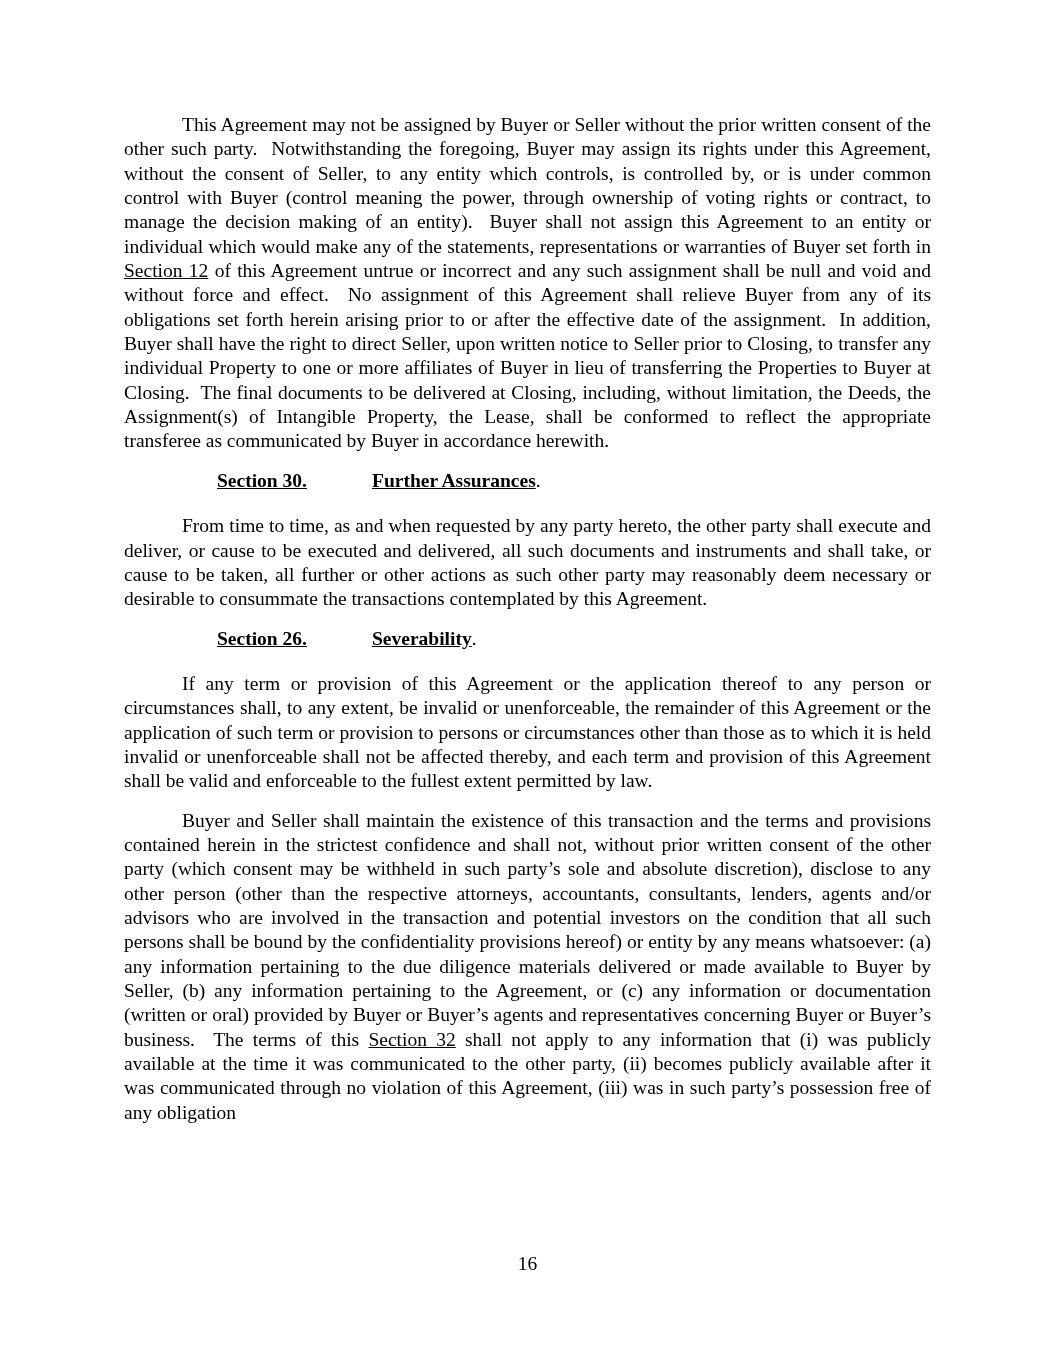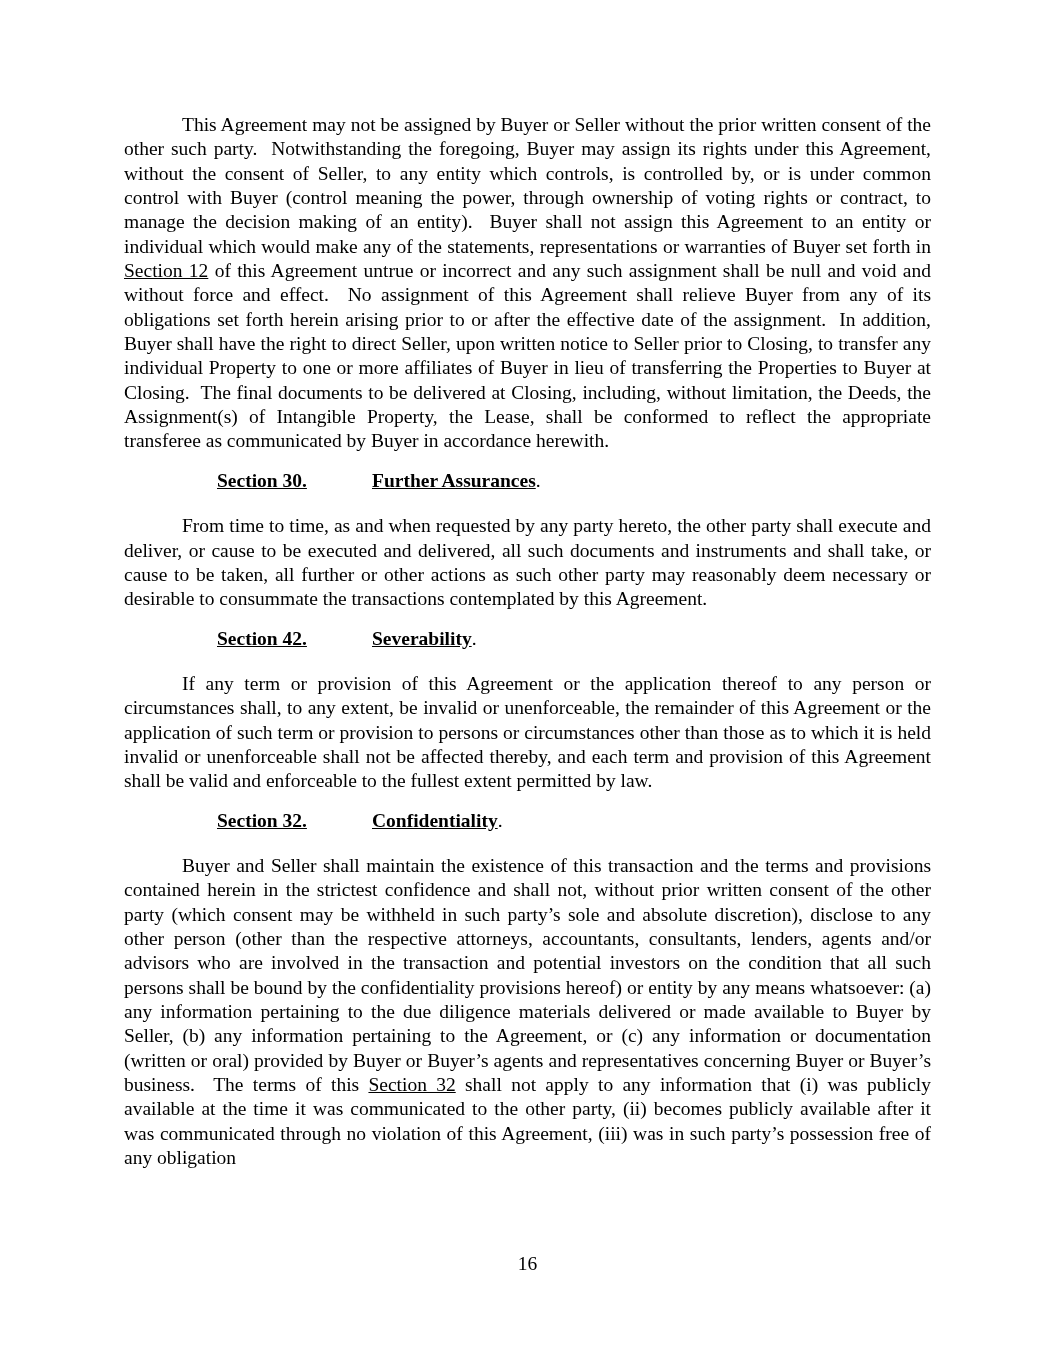--- a/index.html
+++ b/index.html
@@ -57,24 +57,23 @@
 
 <div class="page">
   <div class="content">
 
     <p class="para"><span>This Agreement may not be assigned by Buyer or Seller without the prior written consent of the other such party.  Notwithstanding the foregoing, Buyer may assign its rights under this Agreement, without the consent of Seller, to any entity which controls, is controlled by, or is under common control with Buyer (control meaning the power, through ownership of voting rights or contract, to manage the decision making of an entity).  Buyer shall not assign this Agreement to an entity or individual which would make any of the statements, representations or warranties of Buyer set forth in </span><span class="u">Section 12</span><span> of this Agreement untrue or incorrect and any such assignment shall be null and void and without force and effect.  No assignment of this Agreement shall relieve Buyer from any of its obligations set forth herein arising prior to or after the effective date of the assignment.  In addition, Buyer shall have the right to direct Seller, upon written notice to Seller prior to Closing, to transfer any individual Property to one or more affiliates of Buyer in lieu of transferring the Properties to Buyer at Closing.  The final documents to be delivered at Closing, including, without limitation, the Deeds, the Assignment(s) of Intangible Property, the Lease, shall be conformed to reflect the appropriate transferee as communicated by Buyer in accordance herewith.</span></p>
 
     <p class="heading"><span class="label b u">Section 30.</span><span class="b u">Further Assurances</span><span>.</span></p>
 
     <p class="para"><span>From time to time, as and when requested by any party hereto, the other party shall execute and deliver, or cause to be executed and delivered, all such documents and instruments and shall take, or cause to be taken, all further or other actions as such other party may reasonably deem necessary or desirable to consummate the transactions contemplated by this Agreement.</span></p>
 
-    <p class="heading"><span class="label b u">Section 42.</span><span class="b u">Severability</span><span>.</span></p>
+    <p class="heading"><span class="label b u">Section 26.</span><span class="b u">Severability</span><span>.</span></p>
 
     <p class="para"><span>If any term or provision of this Agreement or the application thereof to any person or circumstances shall, to any extent, be invalid or unenforceable, the remainder of this Agreement or the application of such term or provision to persons or circumstances other than those as to which it is held invalid or unenforceable shall not be affected thereby, and each term and provision of this Agreement shall be valid and enforceable to the fullest extent permitted by law.</span></p>
 
-    <p class="heading"><span class="label b u">Section 32.</span><span class="b u">Confidentiality</span><span>.</span></p>
 
     <p class="para"><span>Buyer and Seller shall maintain the existence of this transaction and the terms and provisions contained herein in the strictest confidence and shall not, without prior written consent of the other party (which consent may be withheld in such party’s sole and absolute discretion), disclose to any other person (other than the respective attorneys, accountants, consultants, lenders, agents and/or advisors who are involved in the transaction and potential investors on the condition that all such persons shall be bound by the confidentiality provisions hereof) or entity by any means whatsoever: (a) any information pertaining to the due diligence materials delivered or made available to Buyer by Seller, (b) any information pertaining to the Agreement, or (c) any information or documentation (written or oral) provided by Buyer or Buyer’s agents and representatives concerning Buyer or Buyer’s business.  The terms of this </span><span class="u">Section 32</span><span> shall not apply to any information that (i) was publicly available at the time it was communicated to the other party, (ii) becomes publicly available after it was communicated through no violation of this Agreement, (iii) was in such party’s possession free of any obligation</span></p>
 
   </div>
 
   <div class="page-number">16</div>
 </div>
 
 </body></html>

